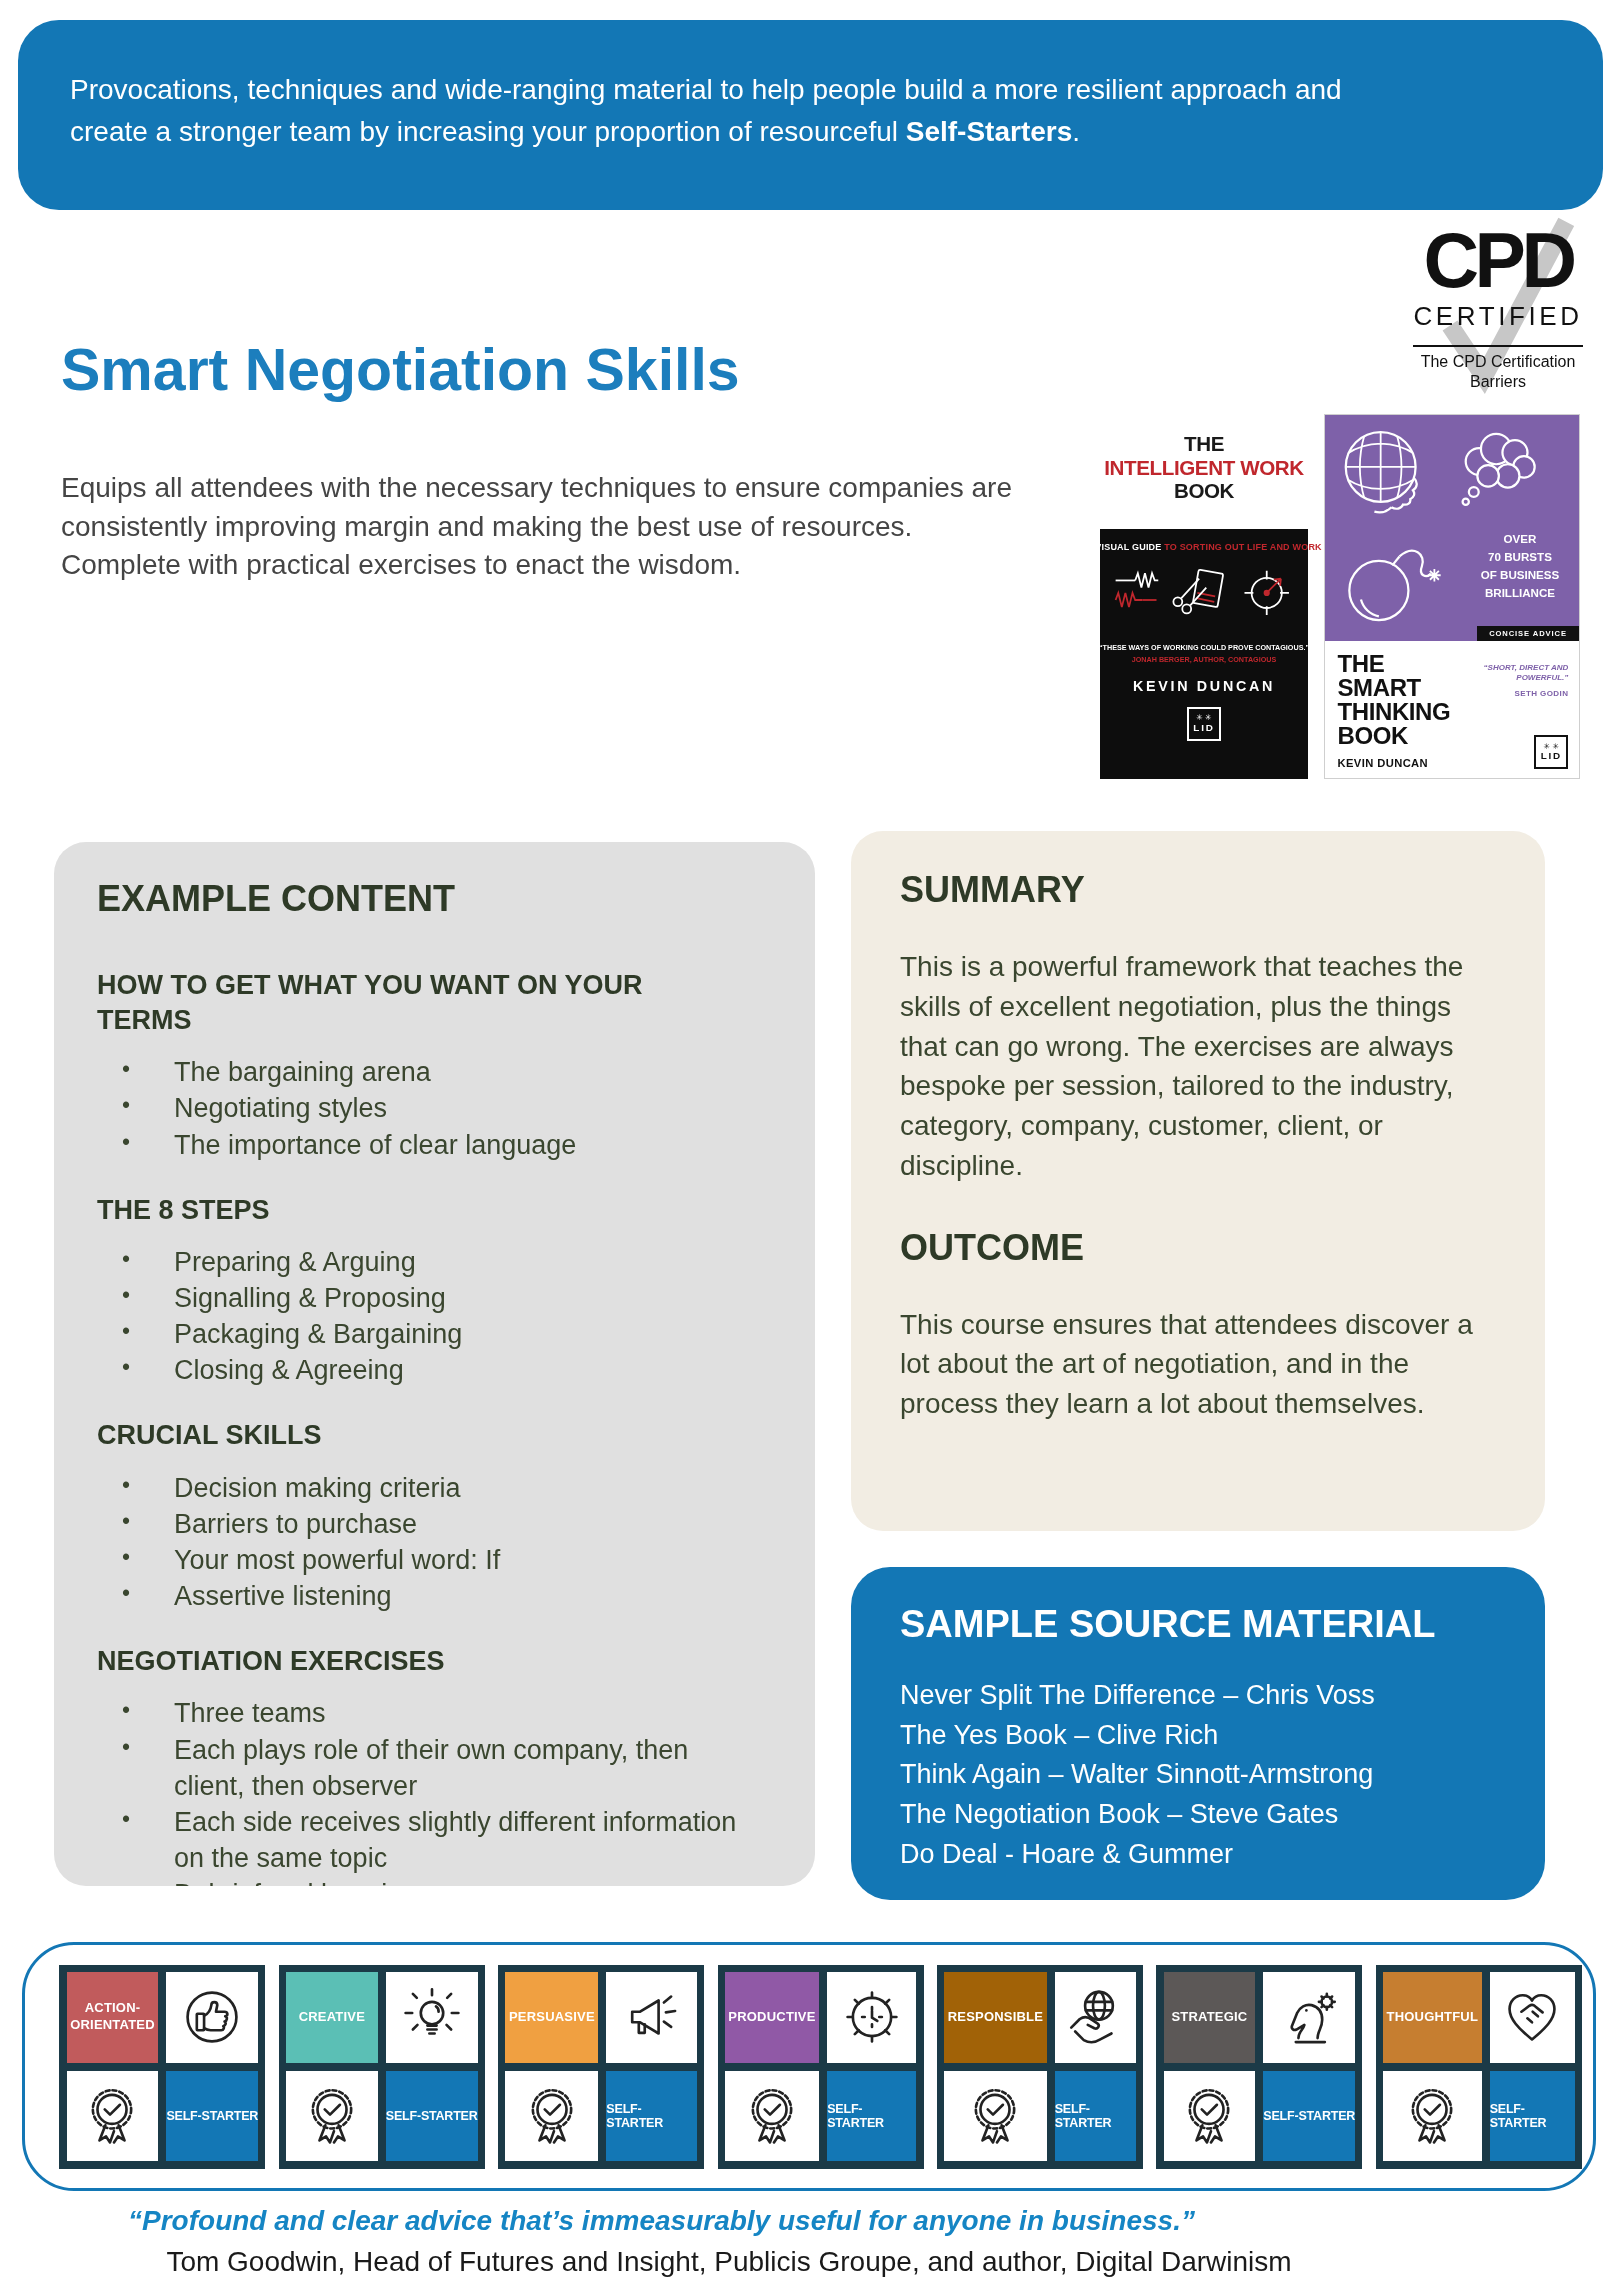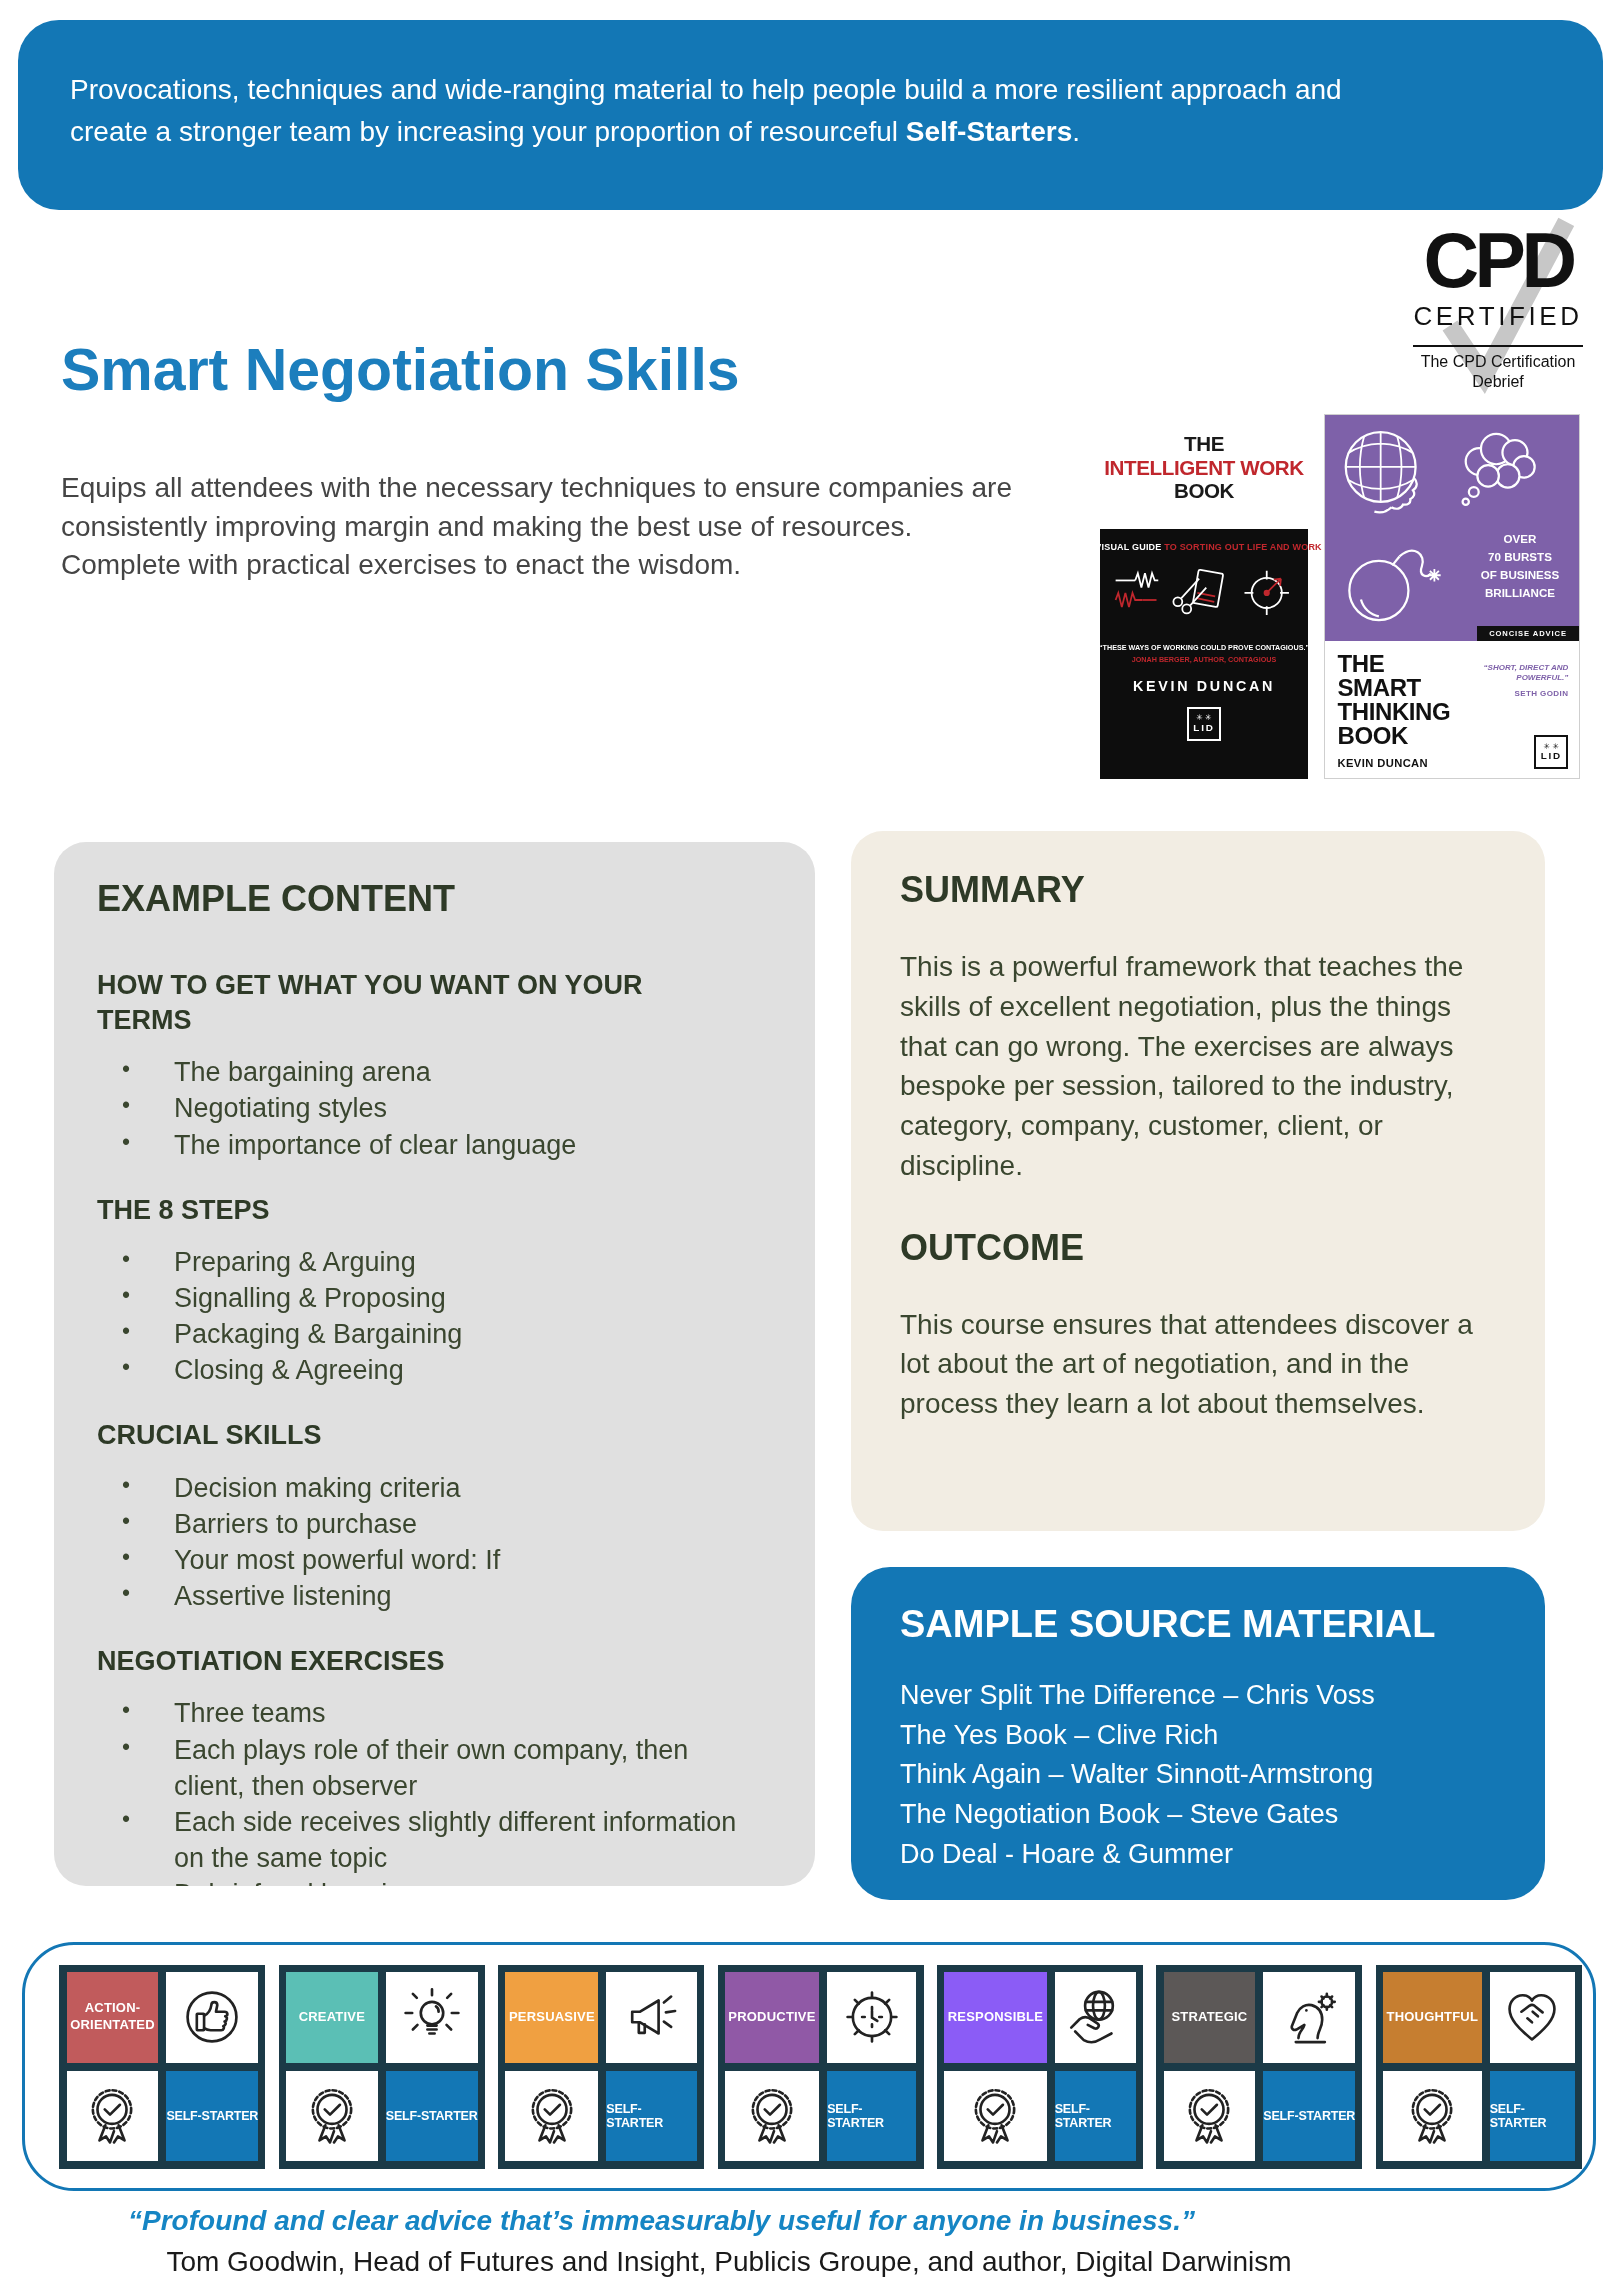--- a/index.html
+++ b/index.html
@@ -115,21 +115,21 @@
 
   <div class="cpd">
     <div class="cpd-inner">
       <svg class="cpd-check" width="152" height="188" viewBox="0 0 170 210">
         <polyline points="28,128 66,185 158,12" fill="none" stroke="#C7C7C7" stroke-width="20"></polyline>
       </svg>
       <div class="cpd-name">CPD</div>
       <div><span class="cpd-certified">CERTIFIED</span></div>
       <div class="cpd-sub">
         <div>The CPD Certification</div>
-        <div>Debrief</div>
+        <div>Barriers</div>
       </div>
     </div>
   </div>
 
   <p class="intro">Equips all attendees with the necessary techniques to ensure companies are consistently improving margin and making the best use of resources. Complete with practical exercises to enact the wisdom.</p>
 
   <div class="books">
 
     <div class="book book1">
       <div class="b1-white">
@@ -373,21 +373,21 @@
           <circle cx="50" cy="40" r="29" stroke-dasharray="6 4.5"></circle>
             <circle cx="50" cy="40" r="22"></circle>
           <path d="M39 40l8 8 15-15"></path>
           <path d="M40 64L31 87l10-6 6 9 6-17M60 64l9 23-10-6-6 9"></path>
         </svg>
       </div>
       <div class="bcell self" style="background: rgb(19, 119, 181);">SELF-STARTER</div>
     </div>
 
     <div class="badge-group">
-      <div class="bcell label" style="background: #8b5cf6;">RESPONSIBLE</div>
+      <div class="bcell label" style="background: #a16207;">RESPONSIBLE</div>
       <div class="bcell white">
         <svg class="licon" viewBox="0 0 100 100">
           <circle cx="56" cy="33" r="21"></circle>
           <ellipse cx="56" cy="33" rx="9" ry="21"></ellipse>
           <path d="M36 27h40M36 40h40"></path>
           <path d="M14 66l13-13c7-5 13-3 18 1l9 6c4 3 0 9-5 7l-10-5"></path>
           <path d="M20 72l13 13c9 5 17 4 25-1l17-9"></path>
         </svg>
       </div>
       <div class="bcell white">

